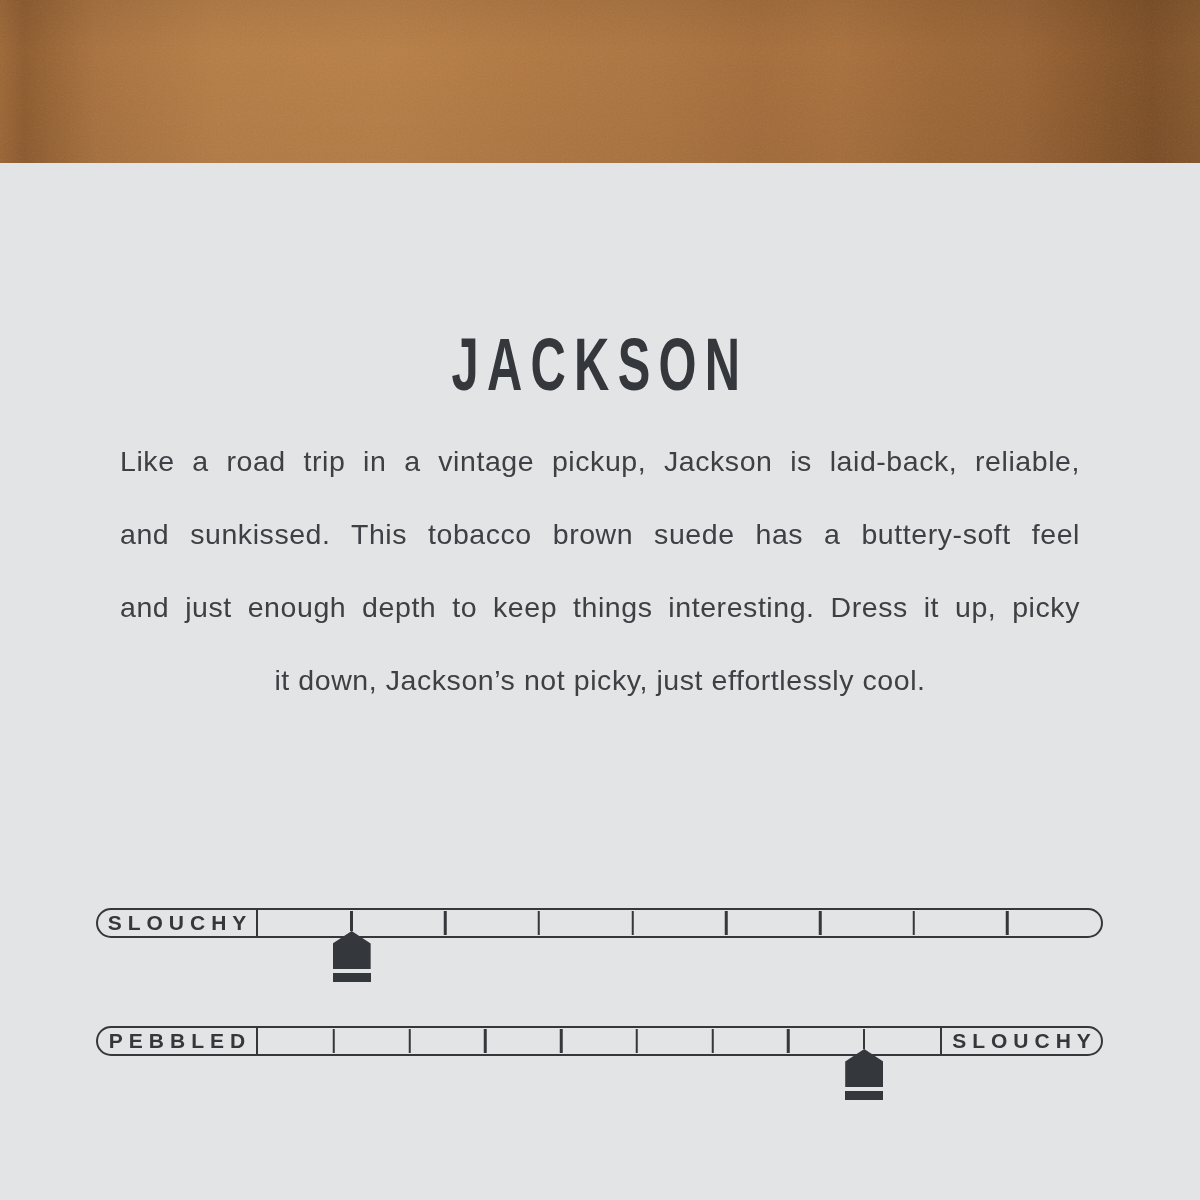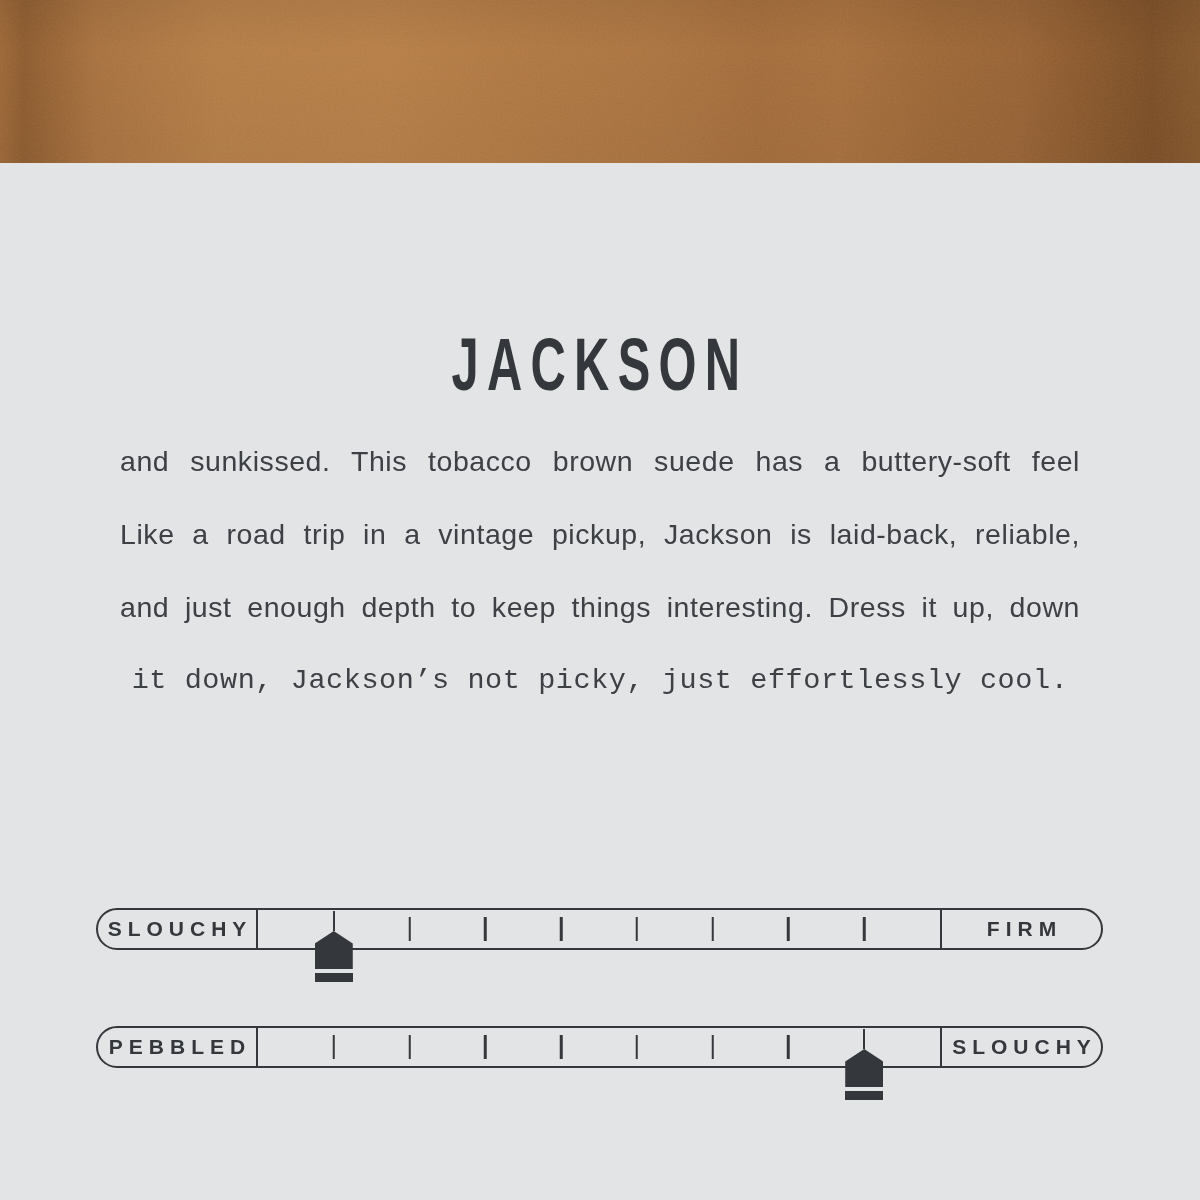--- a/index.html
+++ b/index.html
@@ -48,27 +48,26 @@
   .desc .line {
     height: 73px;
     line-height: 73px;
     text-align: justify;
     text-align-last: justify;
     white-space: nowrap;
   }
   .desc .line.last {
     text-align: right;
     text-align-last: center;
-    font-family: Liberation Mono, monospace;
   }
 
   
   .scale {
     position: absolute; left: 96px;
-    width: 1007px; height: 42px;
+    width: 1007px; height: 30px;
     box-sizing: border-box;
     border: 2.5px solid var(--ink, #34373b);
     border-radius: 21px;
     display: flex;
   }
   .scale.s0 { top: 908px; }
   .scale.s1 { top: 1026px; }
 
   .scale .cap {
     box-sizing: border-box;
@@ -144,43 +143,42 @@
     <rect width="1200" height="163" filter="url(#grain)" opacity="0.10" style="mix-blend-mode:screen"></rect>
     <rect width="1200" height="163" fill="url(#suede-vert)"></rect>
   </svg>
 </div>
 
 <div class="title-wrap">
   <h1 class="title">JACKSON</h1>
 </div>
 
 <div class="desc">
+  <div class="line">Like a road trip in a vintage pickup, Jackson is laid-back, reliable,</div>
   <div class="line">and sunkissed. This tobacco brown suede has a buttery-soft feel</div>
-  <div class="line">Like a road trip in a vintage pickup, Jackson is laid-back, reliable,</div>
-  <div class="line">and just enough depth to keep things interesting. Dress it up, down</div>
+  <div class="line">and just enough depth to keep things interesting. Dress it up, picky</div>
   <div class="line last">it down, Jackson’s not picky, just effortlessly cool.</div>
 </div>
 
 <div class="scale s0">
   <div class="cap left">SLOUCHY</div>
   <div class="track">
       <div class="marker" style="left: 11.1111%;">
         <div class="m-line"></div>
         <div class="m-pent"></div>
         <div class="m-bar"></div>
       </div>
       <div class="tick" style="left: 22.2222%;"></div>
       <div class="tick" style="left: 33.3333%;"></div>
       <div class="tick" style="left: 44.4444%;"></div>
       <div class="tick" style="left: 55.5556%;"></div>
       <div class="tick" style="left: 66.6667%;"></div>
       <div class="tick" style="left: 77.7778%;"></div>
       <div class="tick" style="left: 88.8889%;"></div>
     </div>
-  <div class="cap right">FIRM</div>
 </div>
 
 <div class="scale s1">
   <div class="cap left">PEBBLED</div>
   <div class="track">
       <div class="tick" style="left: 11.1111%;"></div>
       <div class="tick" style="left: 22.2222%;"></div>
       <div class="tick" style="left: 33.3333%;"></div>
       <div class="tick" style="left: 44.4444%;"></div>
       <div class="tick" style="left: 55.5556%;"></div>

